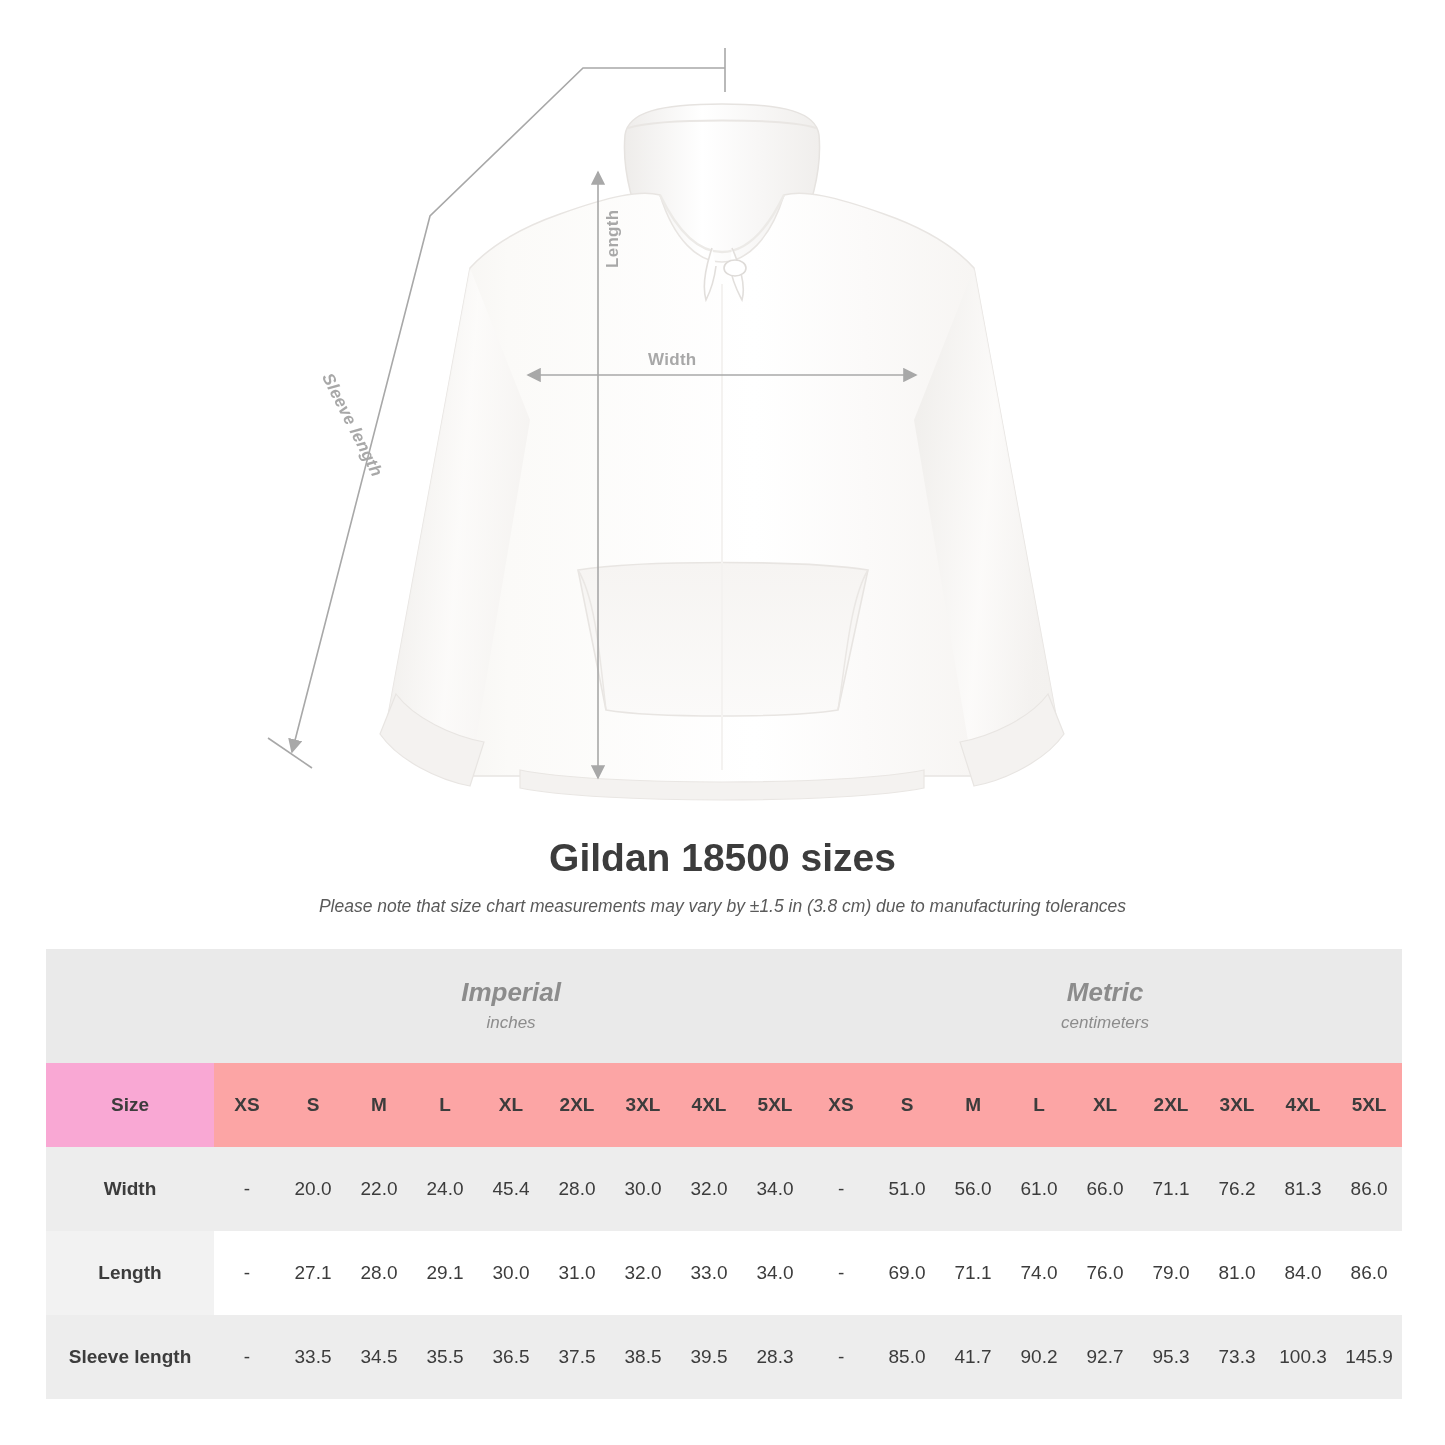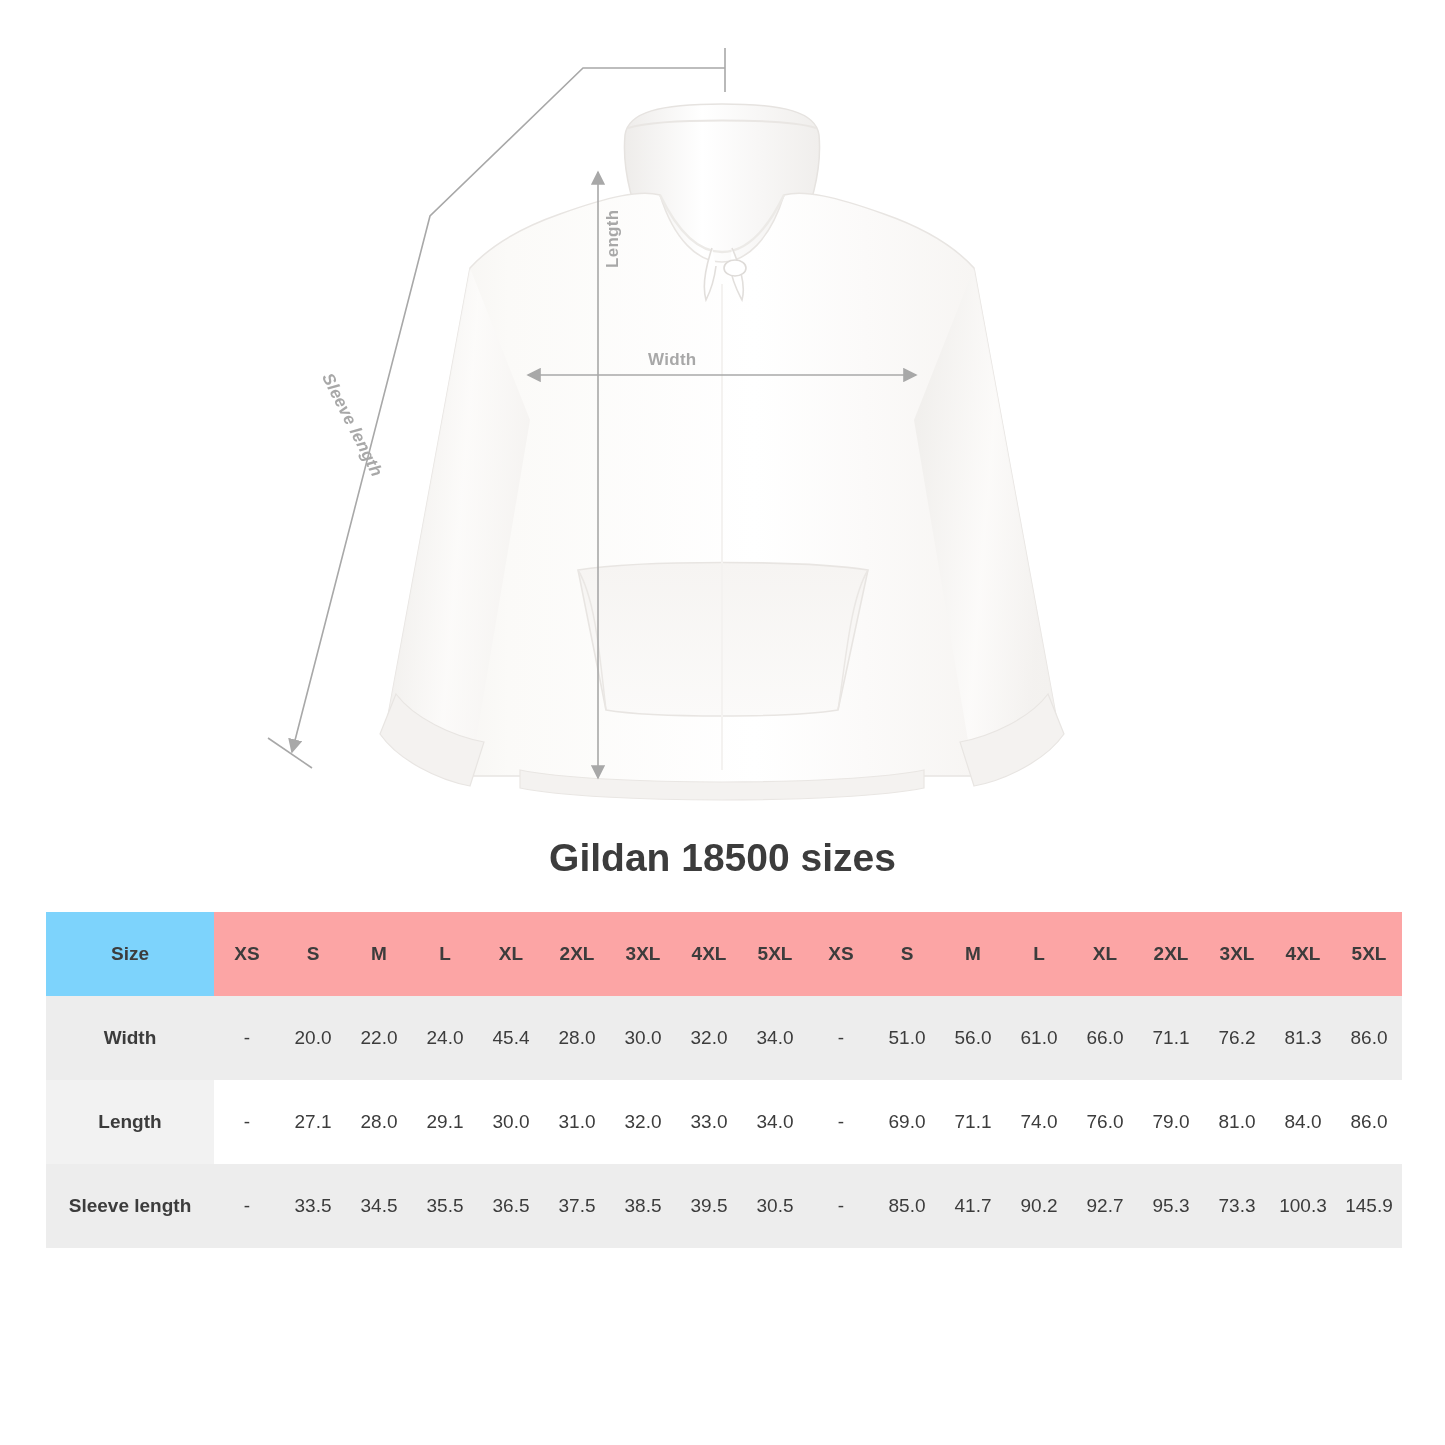--- a/index.html
+++ b/index.html
@@ -108,21 +108,21 @@
   }
 
   .hdr-row td {
     height: 82px;
     background: #fca5a5;
     font-weight: bold;
     font-size: 19.5px;
     vertical-align: middle;
   }
   .hdr-row td.label-cell {
-    background: #7dd3fc;
+    background: #f9a8d4;
   }
 
   .data-row td {
     height: 82px;
     vertical-align: middle;
     font-size: 19.5px;
   }
   .data-row.shade td { background: #ededed; }
   .data-row.plain td { background: #ffffff; }
   .data-row td.label-cell {
@@ -226,20 +226,21 @@
     </g>
   </svg>
 
   <div class="dim-label width-lbl">Width</div>
   <div class="dim-label length-lbl">Length</div>
   <div class="dim-label sleeve-lbl">Sleeve length</div>
 </div>
 
 <div class="title-block">
   <h1 class="chart-title">Gildan 18500 sizes</h1>
+  <p class="chart-note">Please note that size chart measurements may vary by ±1.5 in (3.8 cm) due to manufacturing tolerances</p>
 </div>
 
 <div class="table-wrap">
   <table class="size-table">
     <colgroup>
       <col class="col-label">
       <col class="col-val">
         <col class="col-val">
         <col class="col-val">
         <col class="col-val">
@@ -253,20 +254,31 @@
         <col class="col-val">
         <col class="col-val">
         <col class="col-val">
       <col class="col-val">
         <col class="col-val">
         <col class="col-val">
         <col class="col-val">
     </colgroup>
     <tbody>
 
+      <tr class="unit-head">
+        <td></td>
+        <td colspan="9">
+          <div class="unit-name">Imperial</div>
+          <div class="unit-sub">inches</div>
+        </td>
+        <td colspan="9">
+          <div class="unit-name">Metric</div>
+          <div class="unit-sub">centimeters</div>
+        </td>
+      </tr>
 
       <tr class="hdr-row">
         <td class="label-cell">Size</td>
         <td>XS</td>
         <td>S</td>
         <td>M</td>
         <td>L</td>
         <td>XL</td>
         <td>2XL</td>
         <td>3XL</td>
@@ -330,21 +342,21 @@
       <tr class="data-row shade">
         <td class="label-cell">Sleeve length</td>
         <td>-</td>
         <td>33.5</td>
         <td>34.5</td>
         <td>35.5</td>
         <td>36.5</td>
         <td>37.5</td>
         <td>38.5</td>
         <td>39.5</td>
-        <td>30.5</td>
+        <td>28.3</td>
         <td>-</td>
         <td>85.0</td>
         <td>41.7</td>
         <td>90.2</td>
         <td>92.7</td>
         <td>95.3</td>
         <td>73.3</td>
         <td>100.3</td>
         <td>145.9</td>
       </tr>

